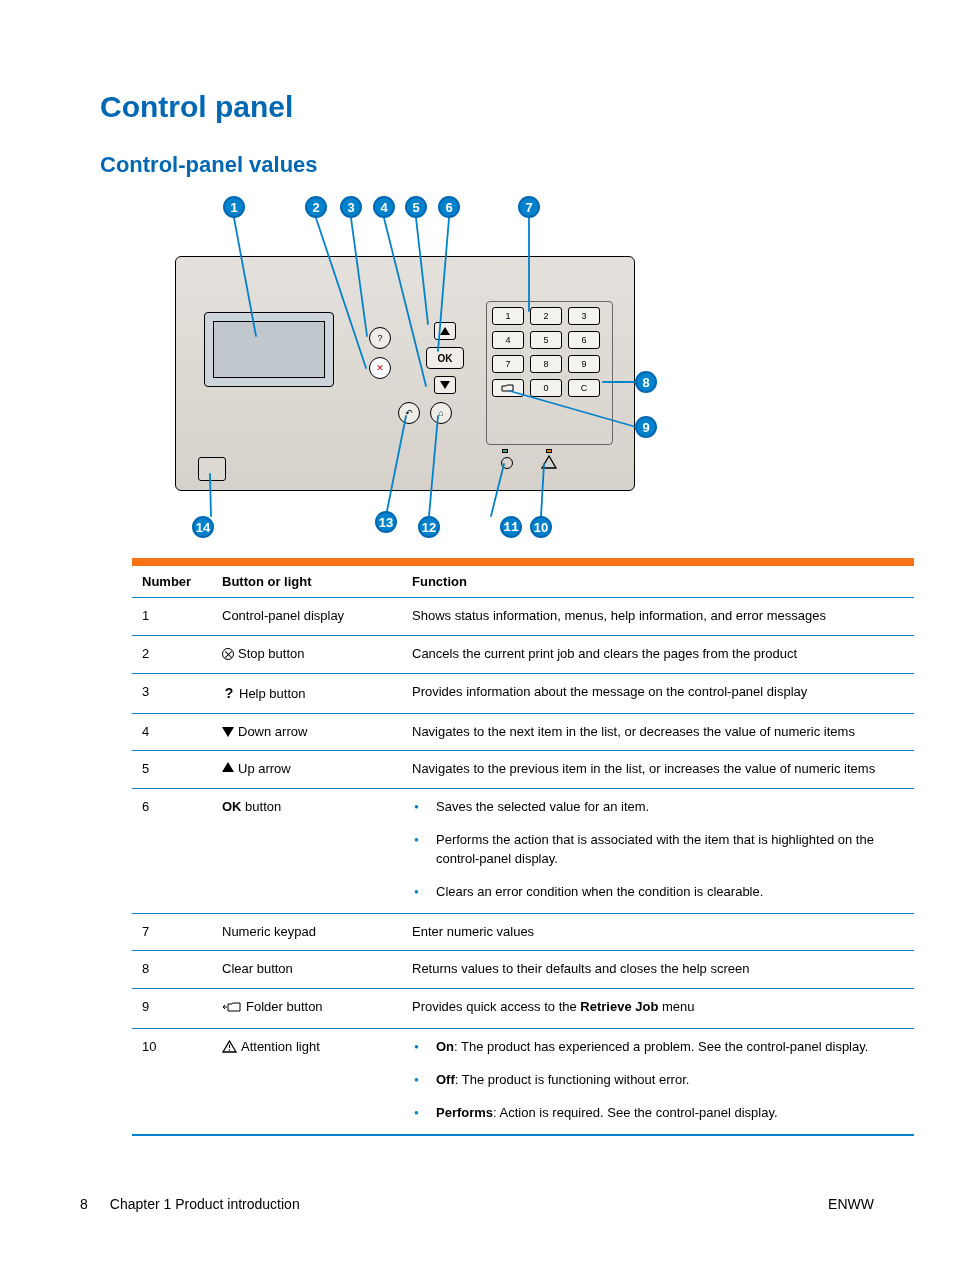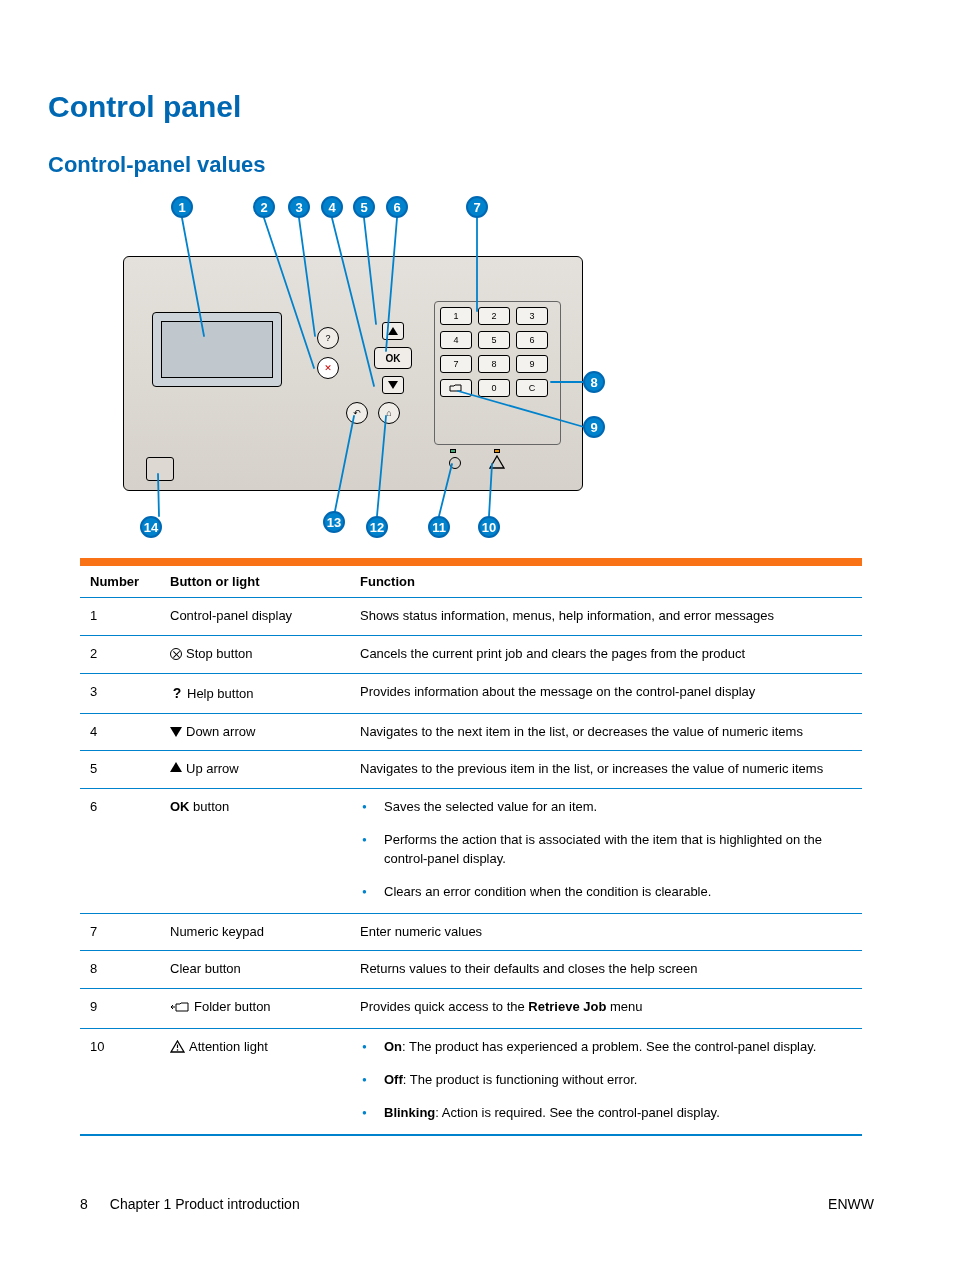--- a/index.html
+++ b/index.html
@@ -5,21 +5,21 @@
   * { box-sizing: border-box; margin: 0; padding: 0; }
   body {
     font-family: Arial, Helvetica, sans-serif;
     background: #fff;
     width: 954px;
     height: 1270px;
     position: relative;
     color: #000;
   }
   .page {
-    padding: 90px 80px 0 48px;
+    padding: 90px 80px 0 100px;
   }
   h1 {
     color: #0068b3;
     font-size: 30px;
     font-weight: bold;
     margin-bottom: 28px;
   }
   h2 {
     color: #0068b3;
     font-size: 22px;
@@ -190,21 +190,21 @@
     <div class="callout" style="left:180px;top:0;">3</div>
     <div class="callout" style="left:213px;top:0;">4</div>
     <div class="callout" style="left:245px;top:0;">5</div>
     <div class="callout" style="left:278px;top:0;">6</div>
     <div class="callout" style="left:358px;top:0;">7</div>
     <div class="callout" style="left:475px;top:175px;">8</div>
     <div class="callout" style="left:475px;top:220px;">9</div>
     <div class="callout" style="left:32px;top:320px;">14</div>
     <div class="callout" style="left:215px;top:315px;">13</div>
     <div class="callout" style="left:258px;top:320px;">12</div>
-    <div class="callout" style="left:320px;top:320px;">11</div>
+    <div class="callout" style="left:340px;top:320px;font-family:Liberation Mono, monospace;">11</div>
     <div class="callout" style="left:370px;top:320px;">10</div>
 
     <svg class="leader" style="left:0;top:0;width:500px;height:350px;position:absolute;">
       <line x1="74" y1="22" x2="96" y2="140"></line>
       <line x1="156" y1="22" x2="206" y2="172"></line>
       <line x1="191" y1="22" x2="207" y2="140"></line>
       <line x1="224" y1="22" x2="266" y2="190"></line>
       <line x1="256" y1="22" x2="268" y2="128"></line>
       <line x1="289" y1="22" x2="278" y2="155"></line>
       <line x1="369" y1="22" x2="369" y2="115"></line>
@@ -339,21 +339,21 @@
           <td>10</td>
           <td><span class="att-ico"><svg width="15" height="13">
                 <path d="M7.5 1 L14 12 L1 12 Z" fill="none" stroke="#000" stroke-width="1.3"></path>
                 <line x1="7.5" y1="4.5" x2="7.5" y2="8" stroke="#000" stroke-width="1.2"></line>
                 <circle cx="7.5" cy="10" r="0.8" fill="#000"></circle>
               </svg></span>Attention light</td>
           <td>
             <ul class="func">
               <li><b>On</b>: The product has experienced a problem. See the control-panel display.</li>
               <li><b>Off</b>: The product is functioning without error.</li>
-              <li><b>Blinking</b>: Action is required. See the control-panel display.</li>
+              <li><b>Performs</b>: Action is required. See the control-panel display.</li>
             </ul>
           </td>
         </tr>
       </tbody>
   </table>
 </div>
 
 <div class="footer">
   <div><span class="pg">8</span><span class="chap">Chapter 1   Product introduction</span></div>
   <div>ENWW</div>

